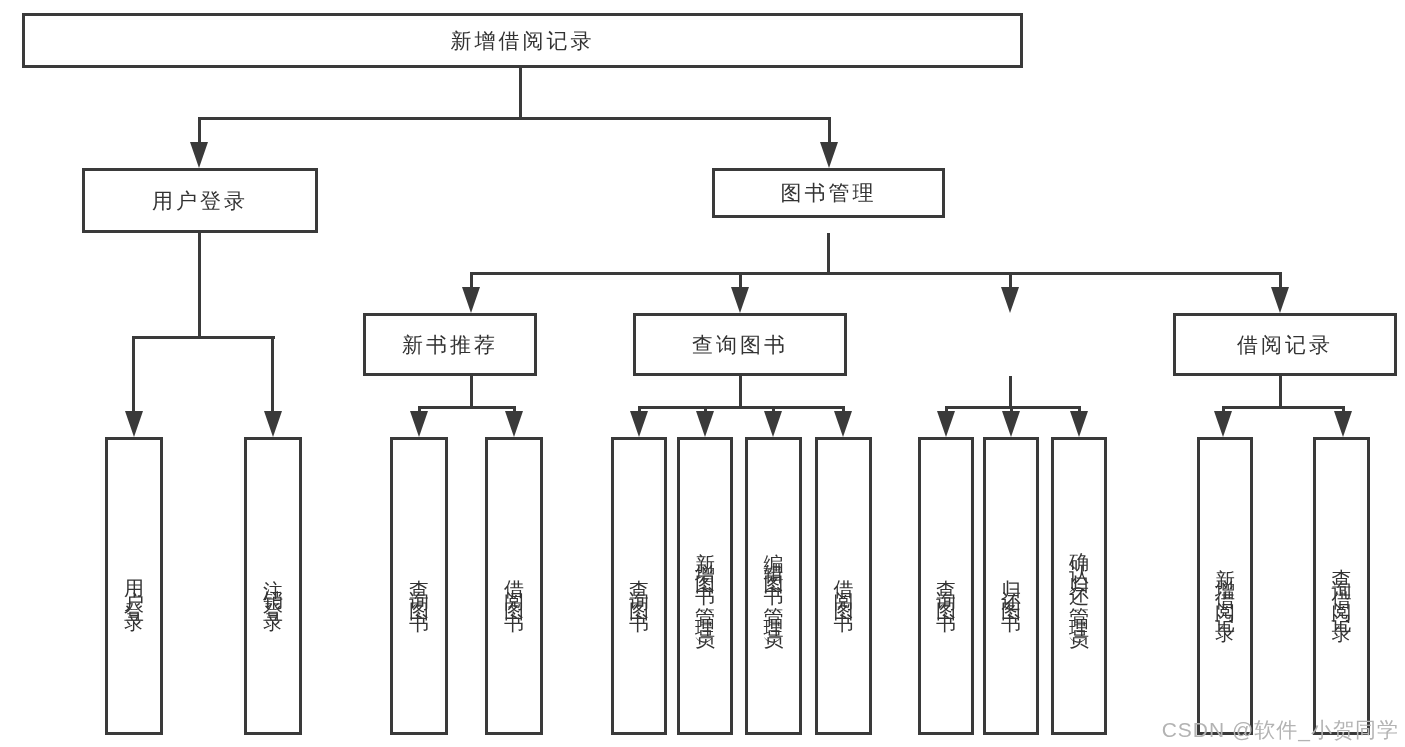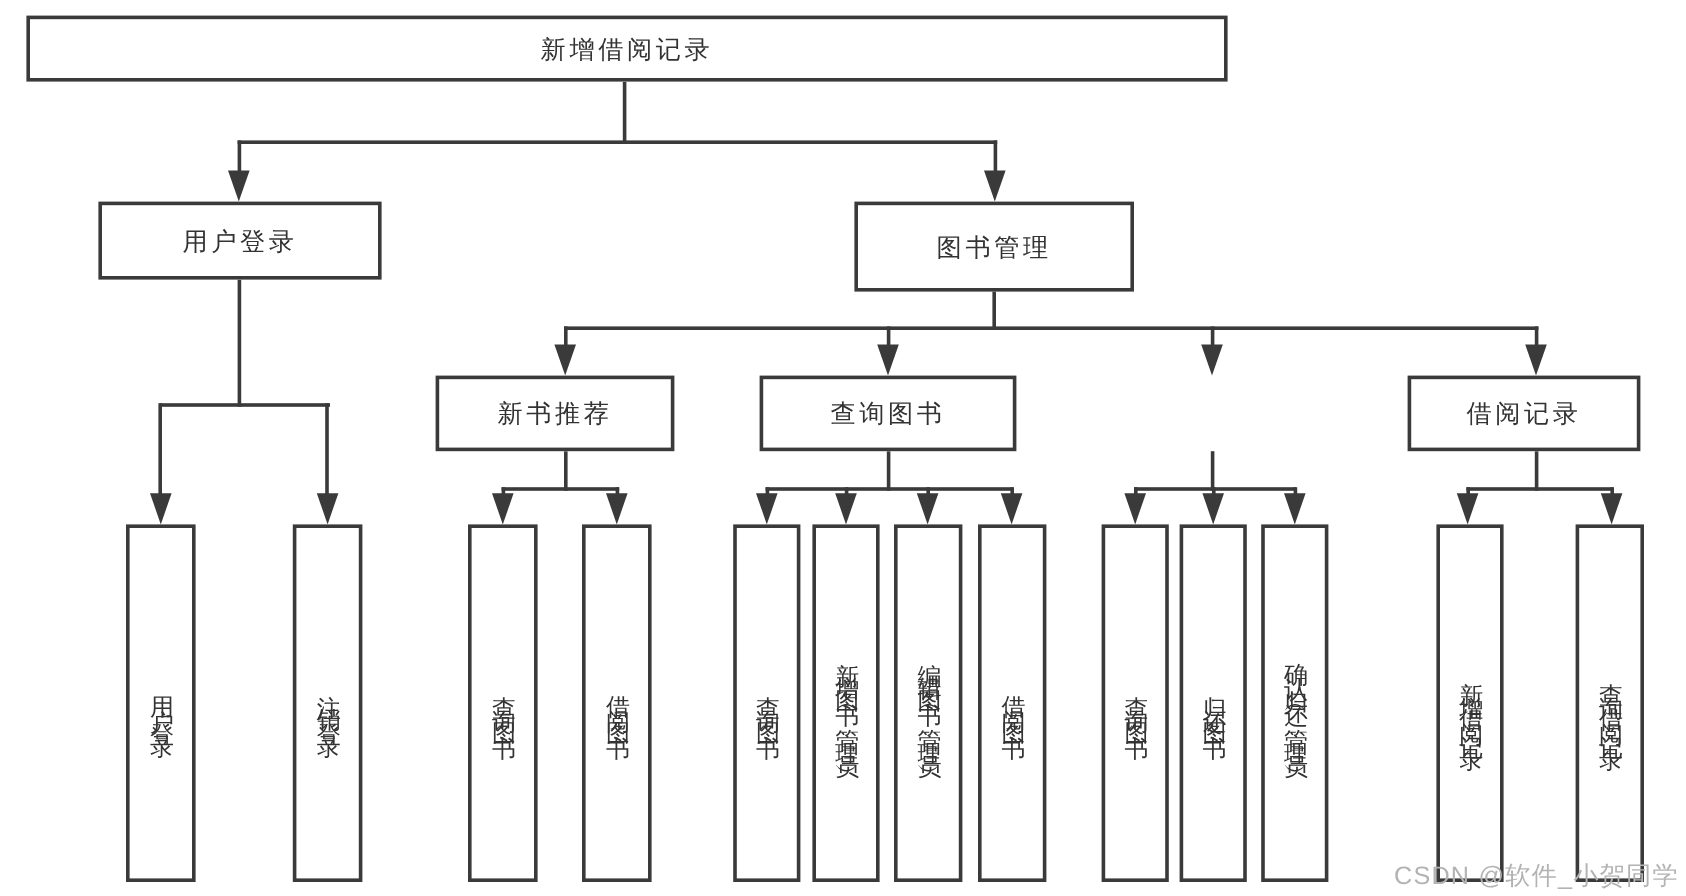--- a/index.html
+++ b/index.html
@@ -119,31 +119,31 @@
   <div class="vline" style="left:1342px;top:406px;height:14px"></div>
   <div class="arrow" style="left:1334px;top:411px"></div>
 
   <div class="node h" style="left:22px;top:13px;width:1001px;height:55px">
     <span>新增借阅记录</span>
   </div>
 
   <div class="node h" style="left:82px;top:168px;width:236px;height:65px">
     <span>用户登录</span>
   </div>
-  <div class="node h" style="left:712px;top:168px;width:233px;height:75px">
+  <div class="node h" style="left:712px;top:168px;width:233px;height:50px">
     <span>图书管理</span>
   </div>
 
-  <div class="node h" style="left:363px;top:313px;width:199px;height:63px">
+  <div class="node h" style="left:363px;top:313px;width:174px;height:63px">
     <span>新书推荐</span>
   </div>
   <div class="node h" style="left:633px;top:313px;width:214px;height:63px">
     <span>查询图书</span>
   </div>
-  <div class="node h" style="left:1173px;top:313px;width:194px;height:63px">
+  <div class="node h" style="left:1173px;top:313px;width:224px;height:63px">
     <span>借阅记录</span>
   </div>
 
   <div class="node v" style="left:105px;top:437px;width:58px;height:298px">
     <span>用户登录</span>
   </div>
   <div class="node v" style="left:244px;top:437px;width:58px;height:298px">
     <span>注销登录</span>
   </div>
   <div class="node v" style="left:390px;top:437px;width:58px;height:298px">

